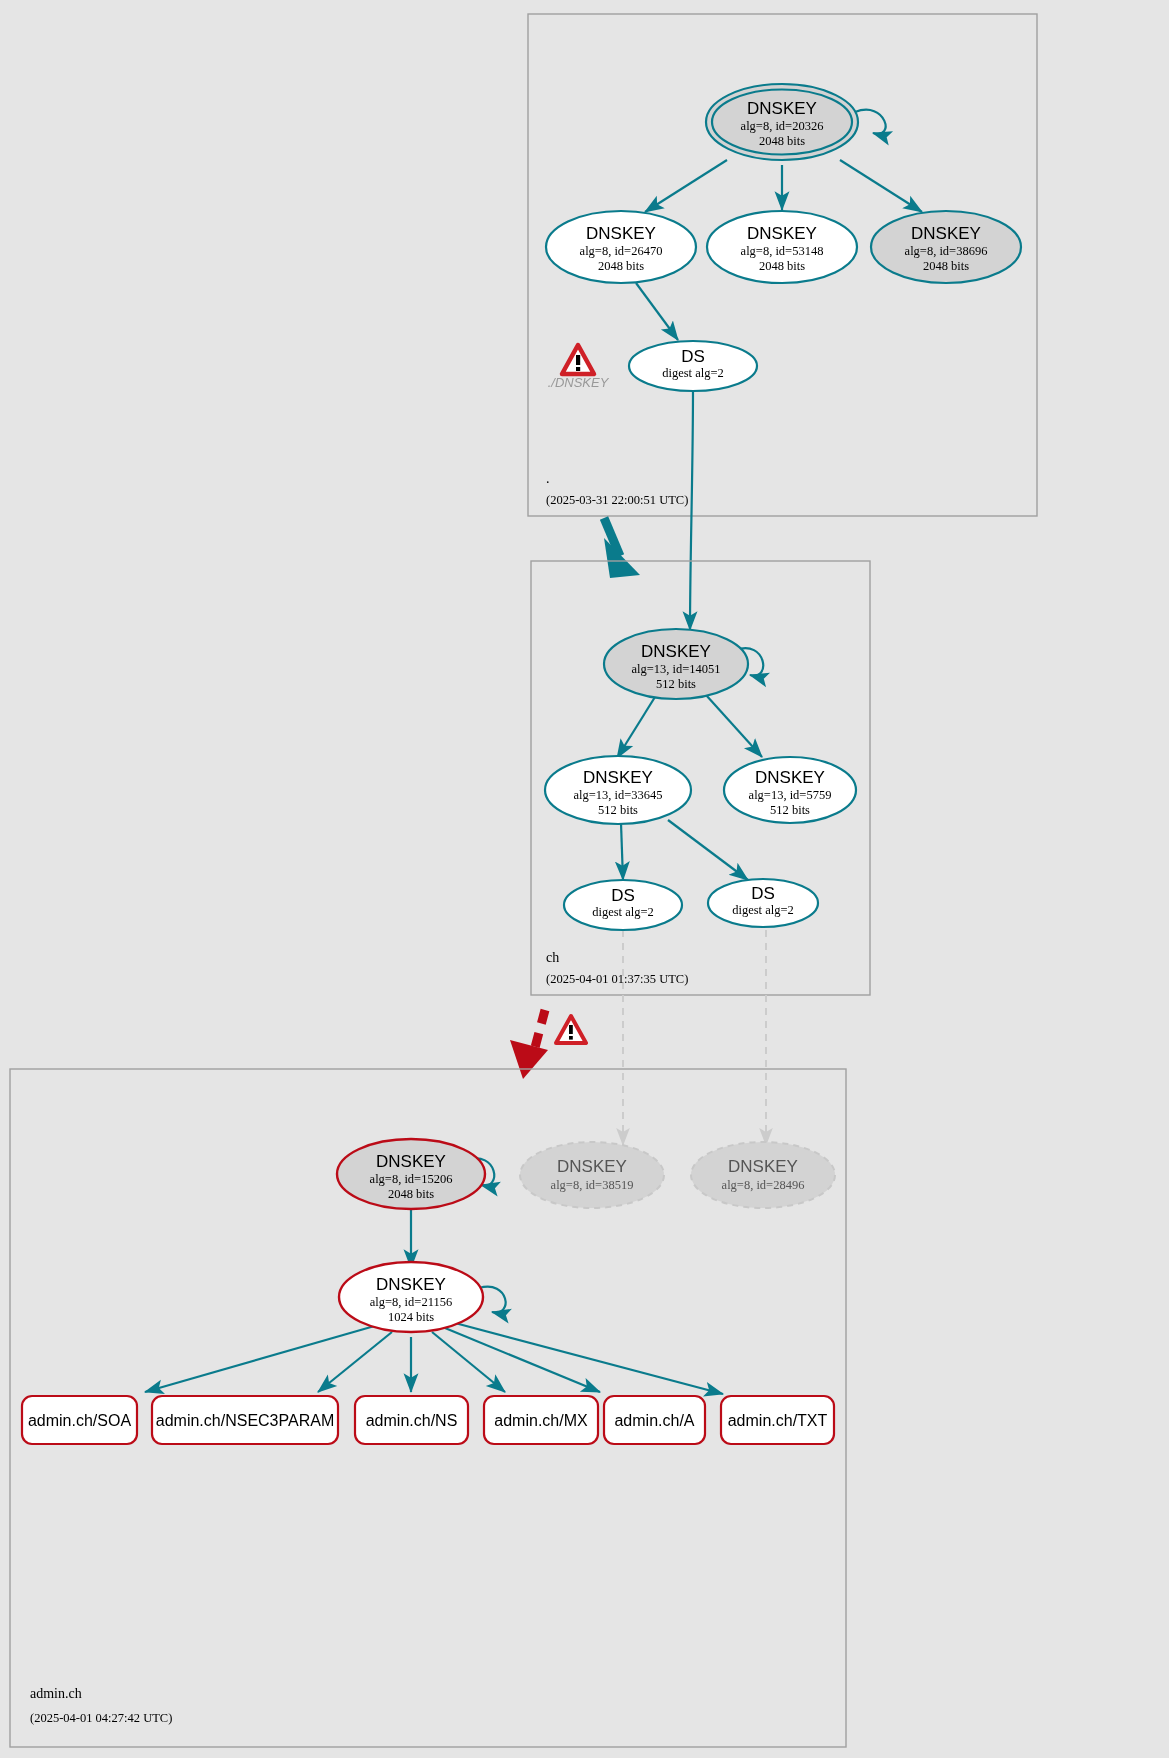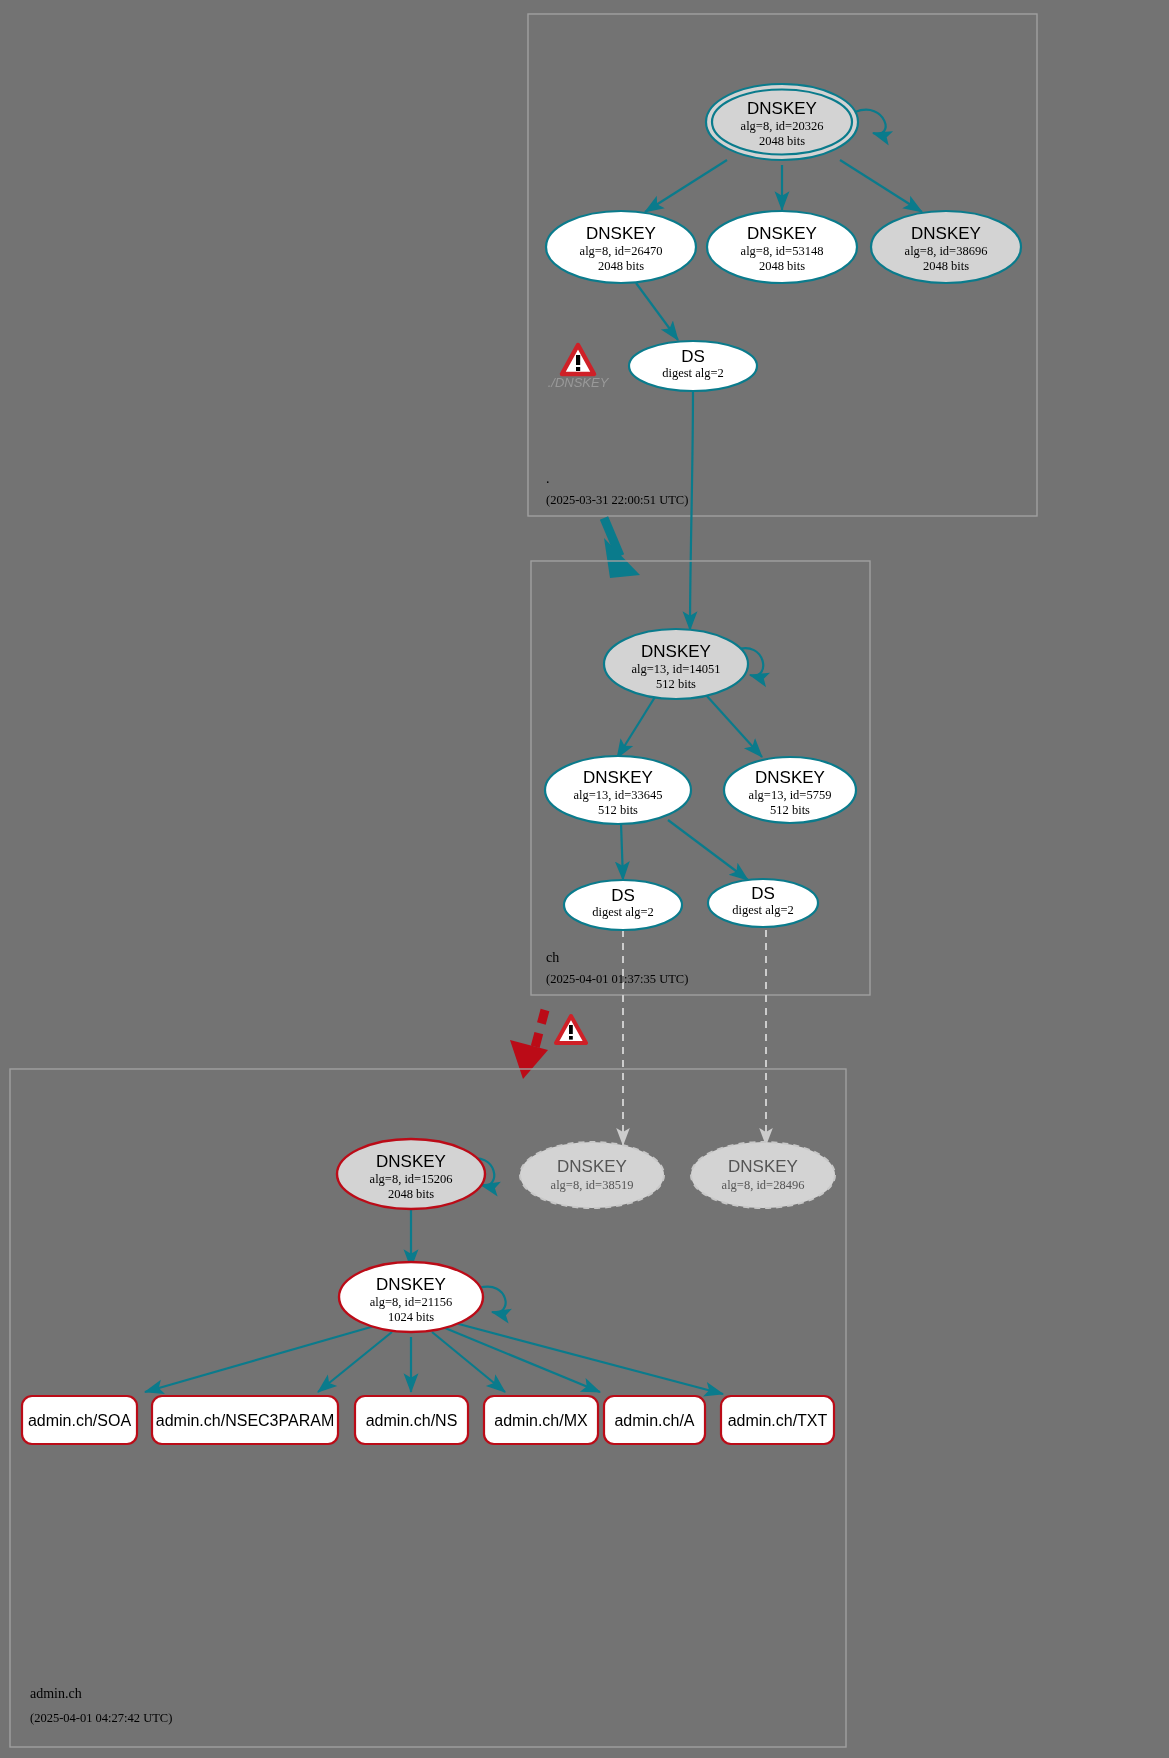--- a/index.html
+++ b/index.html
@@ -7,21 +7,21 @@
     padding: 0;
     background: #ffffff;
   }
   body {
     font-family: "Liberation Sans", sans-serif;
   }
   #canvas {
     position: relative;
     width: 1169px;
     height: 1758px;
-    background: #737373;
+    background: #e5e5e5;
     overflow: hidden;
   }
   svg#graph {
     position: absolute;
     left: 0;
     top: 0;
     width: 1169px;
     height: 1758px;
   }
   .zone-box {

